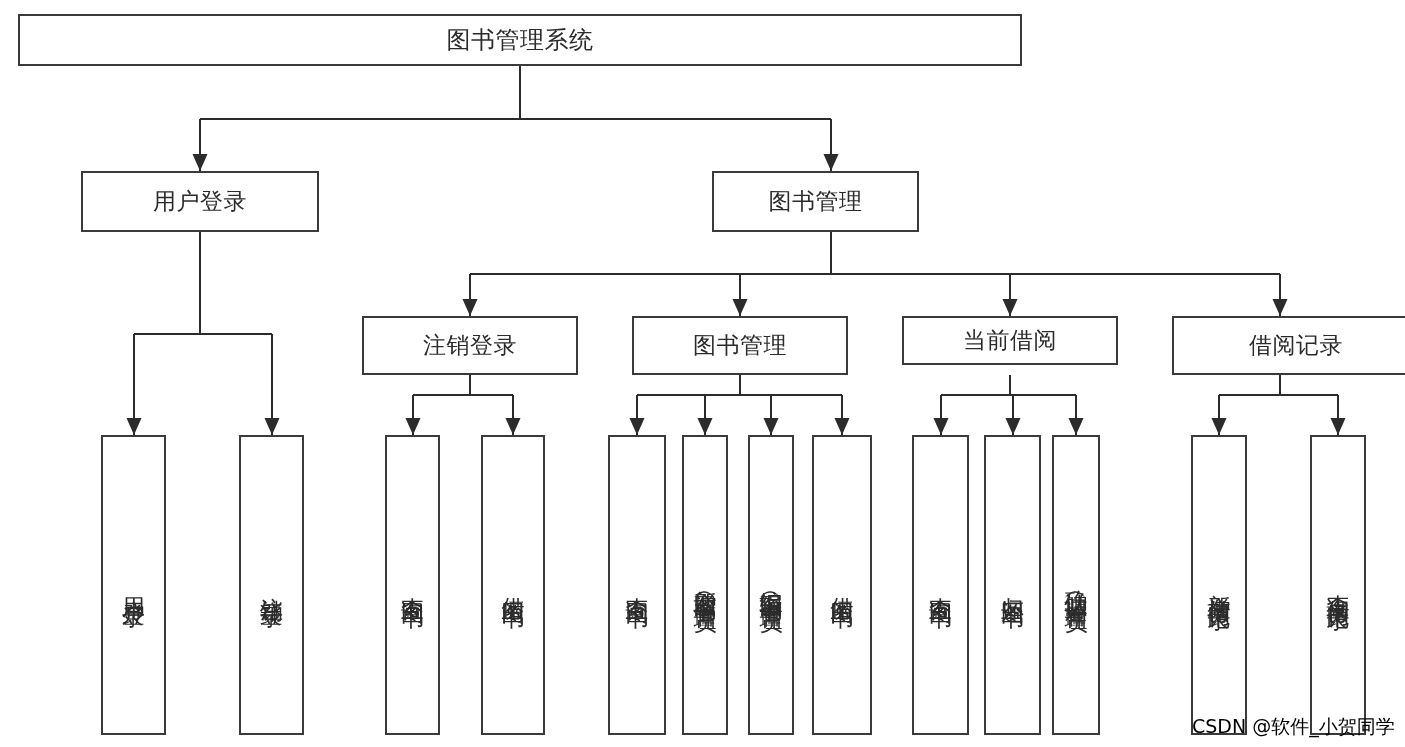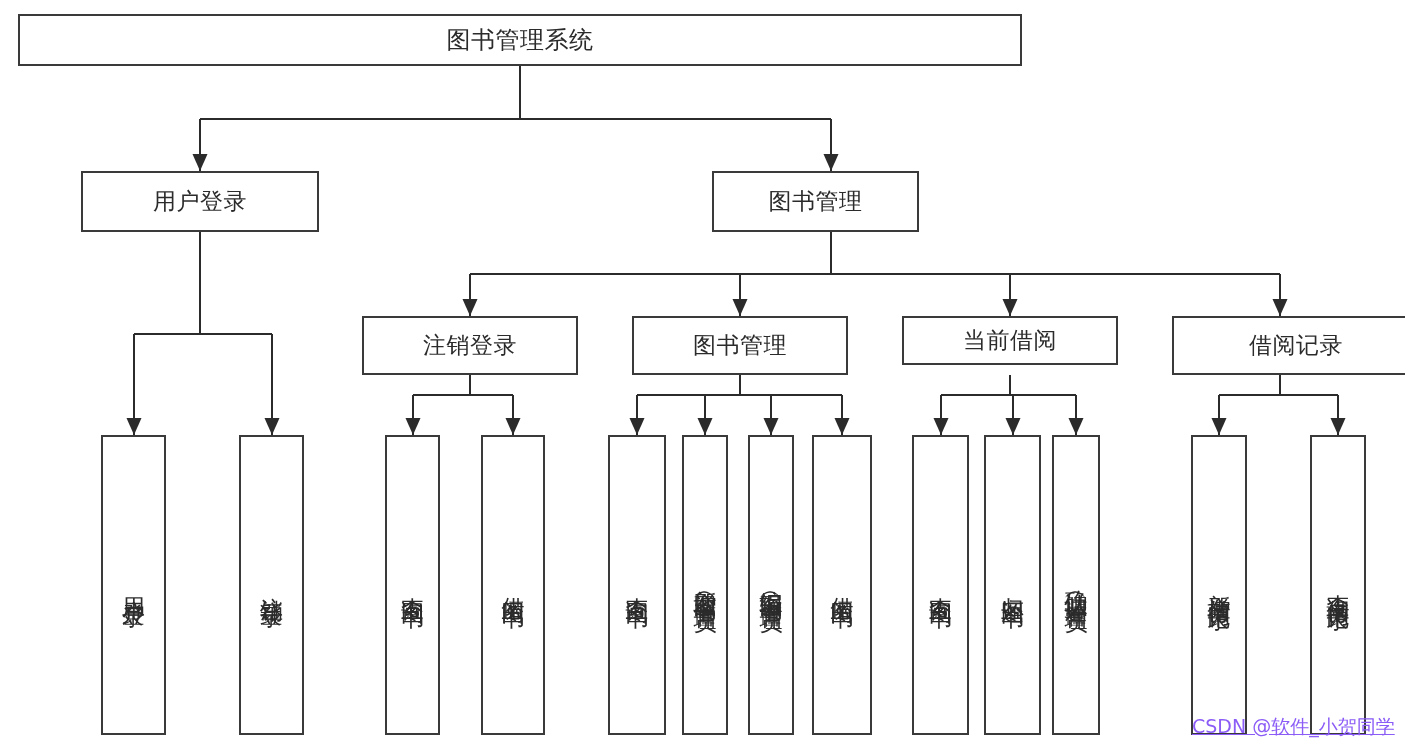--- a/index.html
+++ b/index.html
@@ -191,15 +191,15 @@
         <span class="node-label" style="color: rgb(43, 43, 43);">确认归还（管理员）</span>
       </div>
       <div class="node vert" style="left: 1191px; top: 435px; width: 56px; height: 300px; border-color: rgb(58, 58, 58); background: rgb(255, 255, 255);">
         <span class="node-label" style="color: rgb(43, 43, 43);">新增借阅记录</span>
       </div>
       <div class="node vert" style="left: 1310px; top: 435px; width: 56px; height: 300px; border-color: rgb(58, 58, 58); background: rgb(255, 255, 255);">
         <span class="node-label" style="color: rgb(43, 43, 43);">查询借阅记录</span>
       </div>
     </div>
 
-  <div class="watermark" style="left: 1192px; top: 714px; color: #8b5cf6; text-decoration: underline;">CSDN @软件_小贺同学</div>
+  <div class="watermark" style="left: 1192px; top: 714px; color: #000000;">CSDN @软件_小贺同学</div>
 
 </div>
 
 </body></html>

